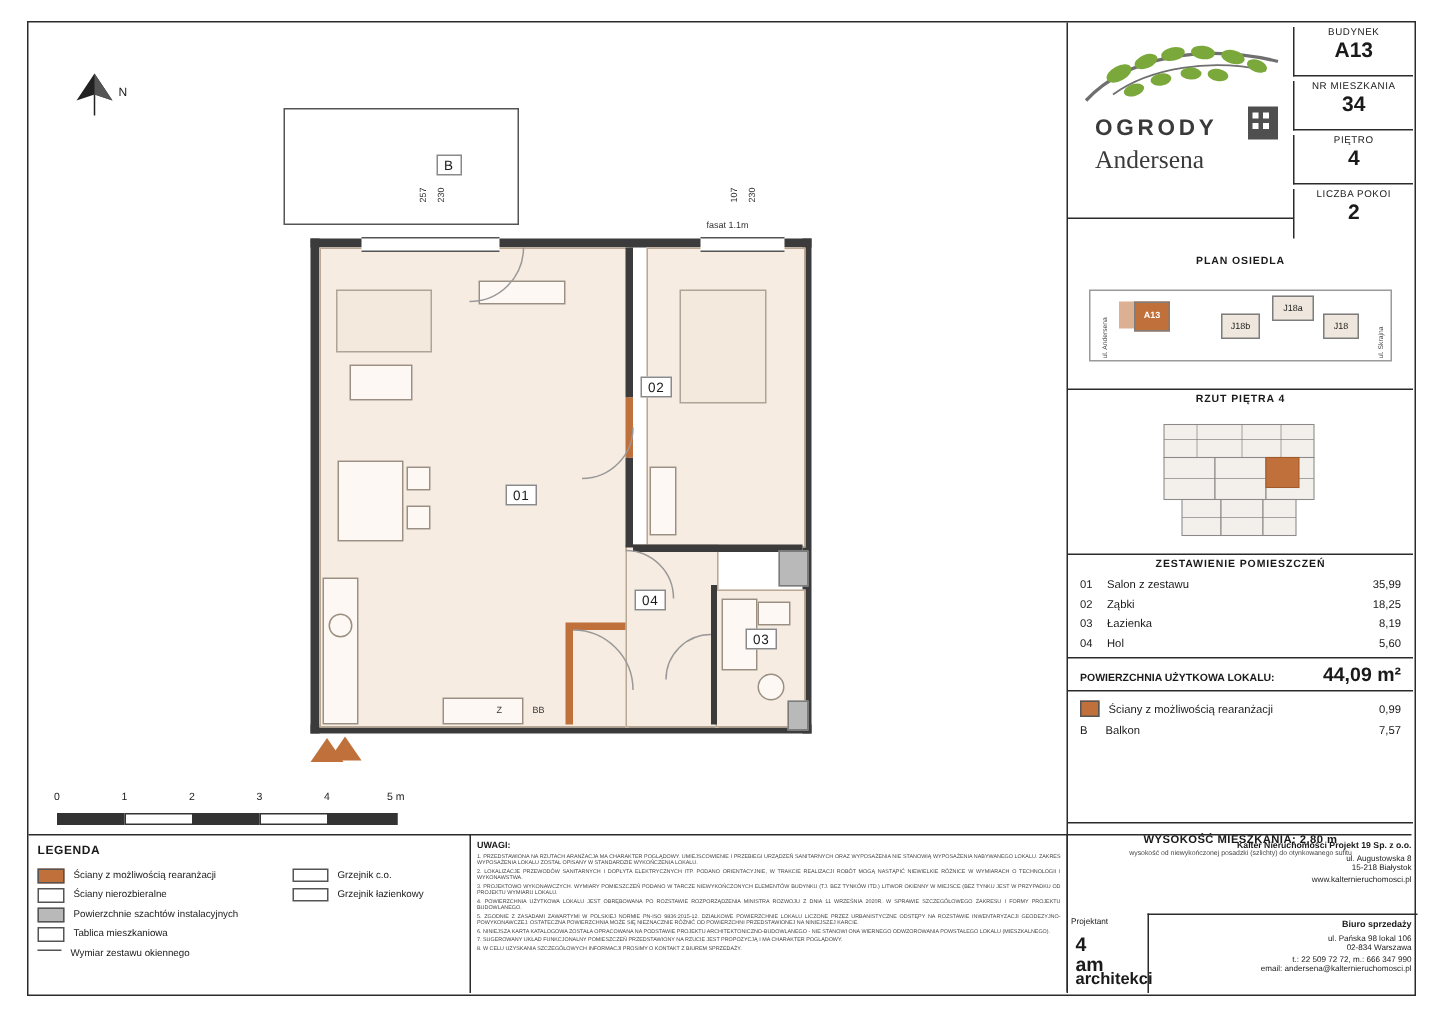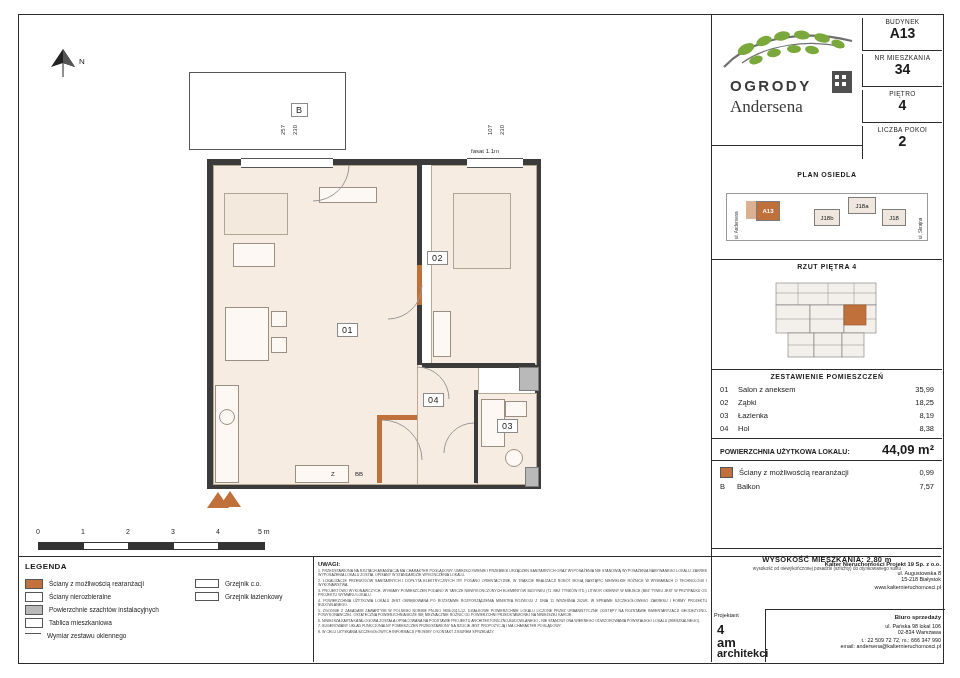--- a/index.html
+++ b/index.html
@@ -332,37 +332,37 @@
           </g>
           <rect x="86" y="26" width="22" height="20" fill="#c0703a" stroke="#a25c2c" stroke-width="0.7"></rect>
         </svg>
       </div>
     </div>
 
     <div class="rooms">
       <div class="secthdr">ZESTAWIENIE POMIESZCZEŃ</div>
       <div class="rowr">
         <span class="no">01</span>
-        <span class="nm">Salon z aneksem</span>
+        <span class="nm">Salon z zestawu</span>
         <span class="ar">35,99</span>
       </div>
       <div class="rowr">
         <span class="no">02</span>
         <span class="nm">Ząbki</span>
         <span class="ar">18,25</span>
       </div>
       <div class="rowr">
         <span class="no">03</span>
         <span class="nm">Łazienka</span>
         <span class="ar">8,19</span>
       </div>
       <div class="rowr">
         <span class="no">04</span>
         <span class="nm">Hol</span>
-        <span class="ar">8,38</span>
+        <span class="ar">5,60</span>
       </div>
       <div class="totrow">
         <span class="lbl">POWIERZCHNIA UŻYTKOWA LOKALU:</span>
         <span class="val">44,09 m²</span>
       </div>
       <div class="extrow" style="margin-top:4px;">
         <span class="sw2" style="background:#c0703a;"></span>
         <span class="nm">Ściany z możliwością rearanżacji</span>
         <span>0,99</span>
       </div>

